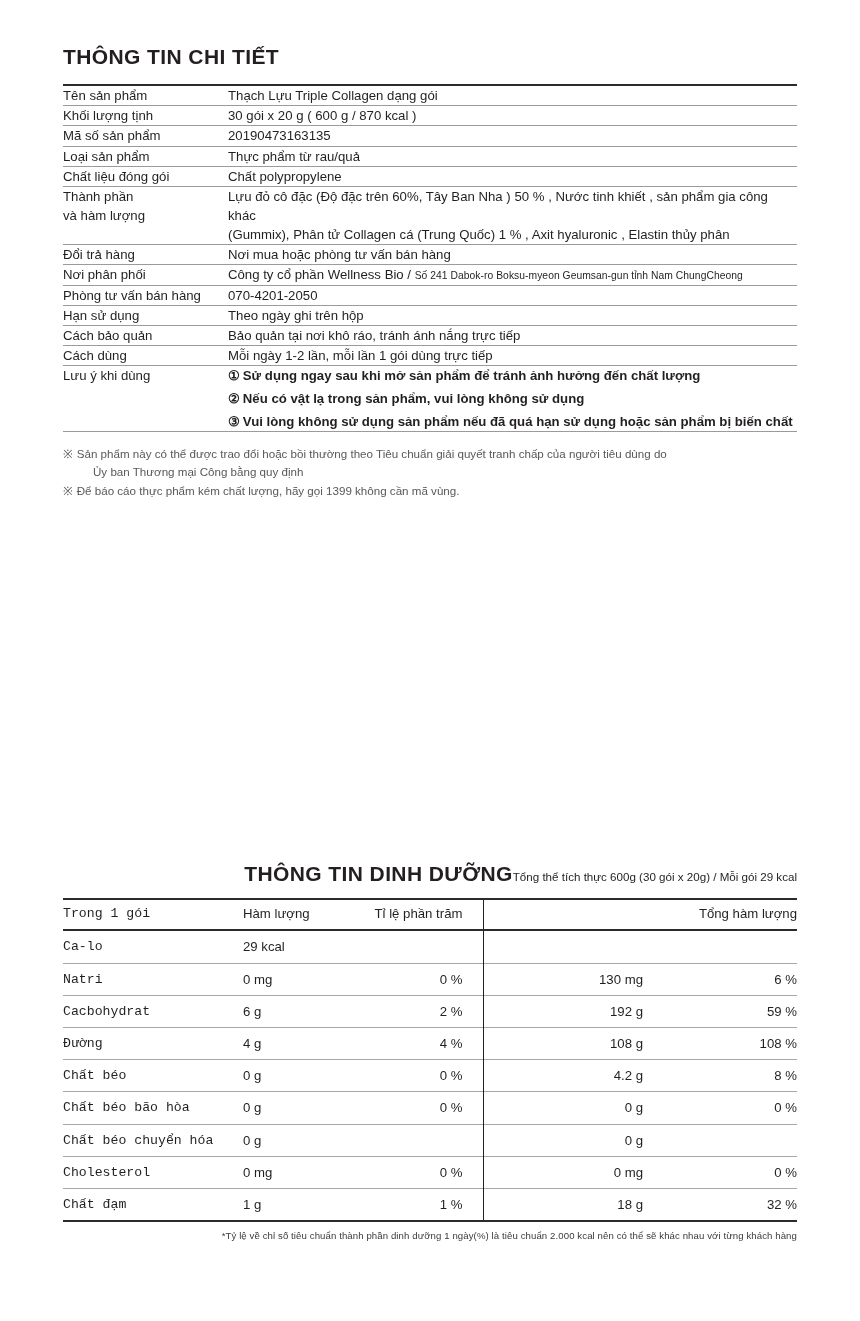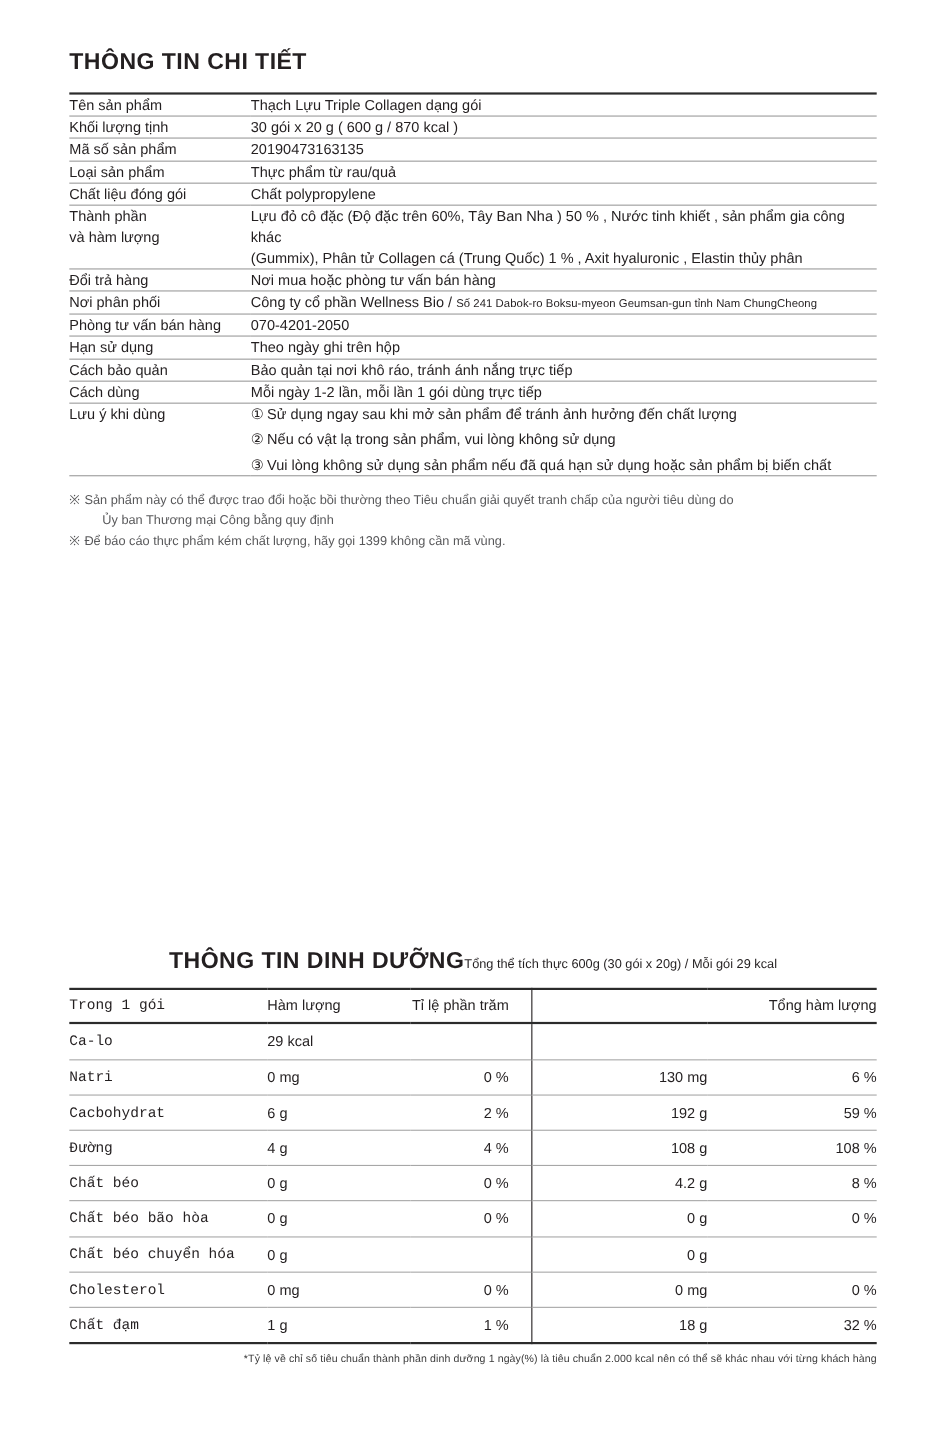--- a/index.html
+++ b/index.html
@@ -69,20 +69,21 @@
   td.dt-value {
     padding: 13px 0 13px 0;
   }
   .val-line { display: block; }
   .sub-small {
     font-size: 10.3px;
     letter-spacing: 0.05px;
   }
   .note-list {
     display: block;
+    font-weight: bold;
   }
   .note-list .note-line {
     display: block;
     margin-bottom: 4px;
   }
   .note-list .note-line:last-child { margin-bottom: 0; }
   .circ { margin-right: 3px; }
 
   .footnotes {
     margin-top: 13px;
@@ -102,21 +103,21 @@
   
   .nutri-section {
     position: absolute;
     left: 63px;
     top: 862px;
     width: 734px;
   }
   .nutri-head {
     display: flex;
     align-items: flex-end;
-    justify-content: center;
+    justify-content: flex-end;
     margin-bottom: 13px;
   }
   .nutri-head .section-title { margin: 0; }
   .nutri-sub {
     font-size: 11.6px;
     color: #231f20;
     padding-bottom: 2px;
   }
 
   table.nutri-table {

